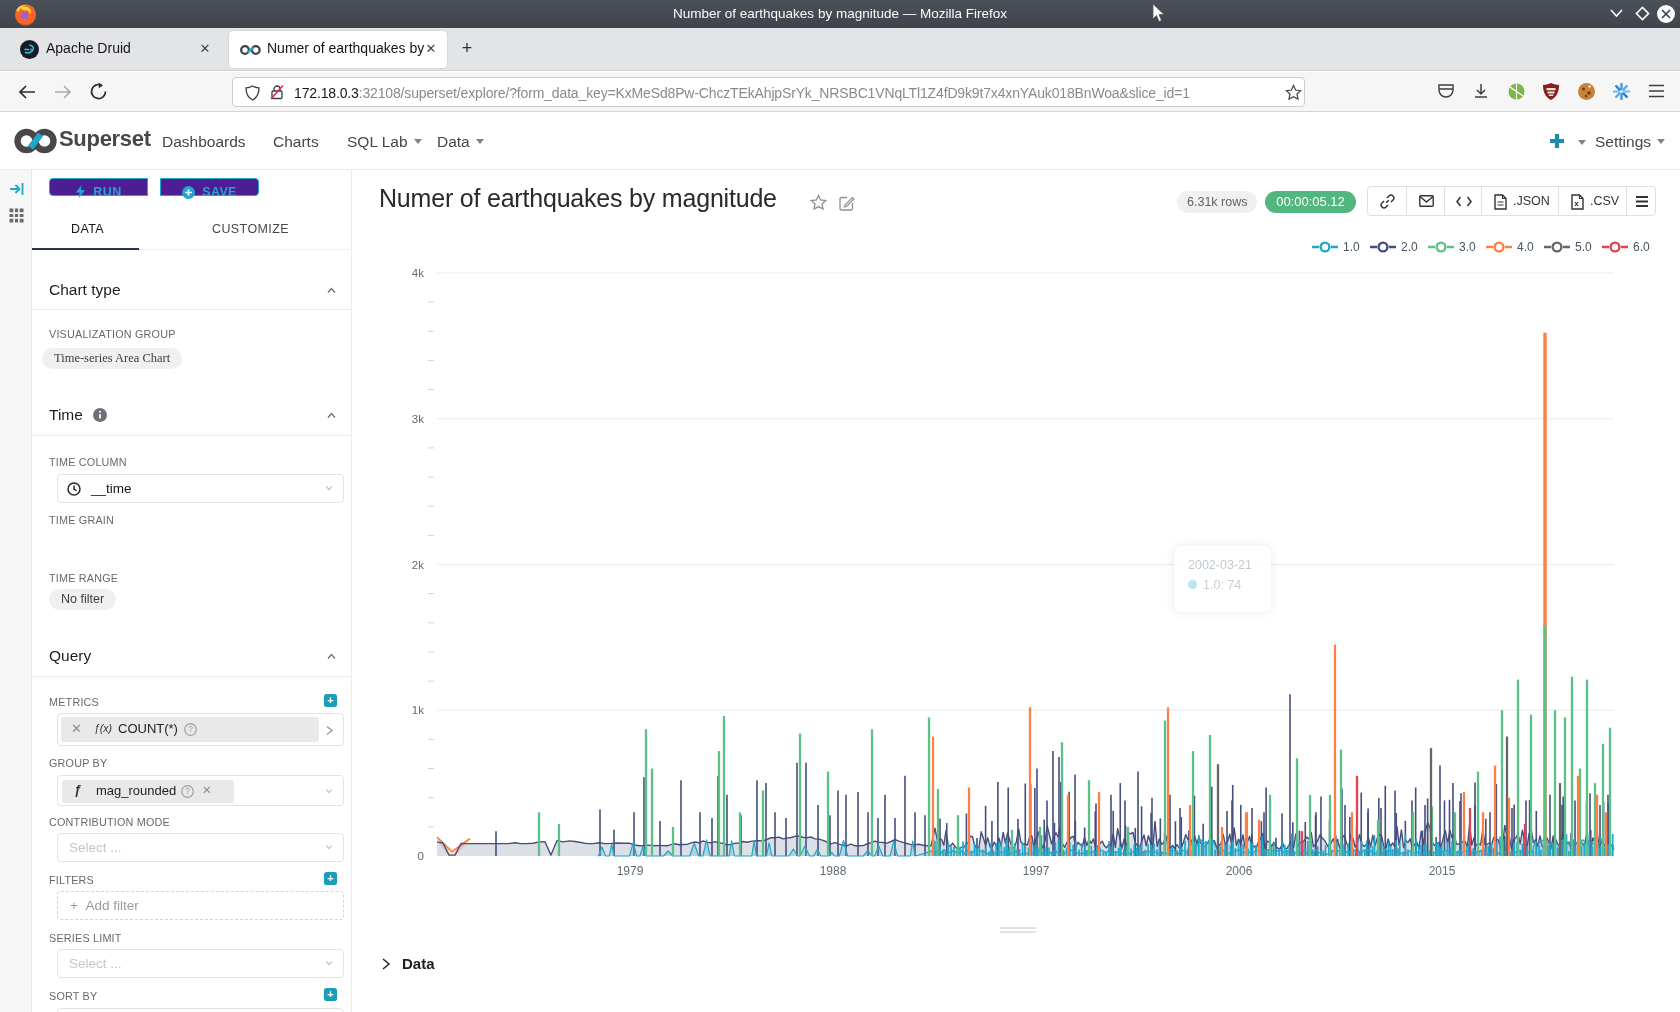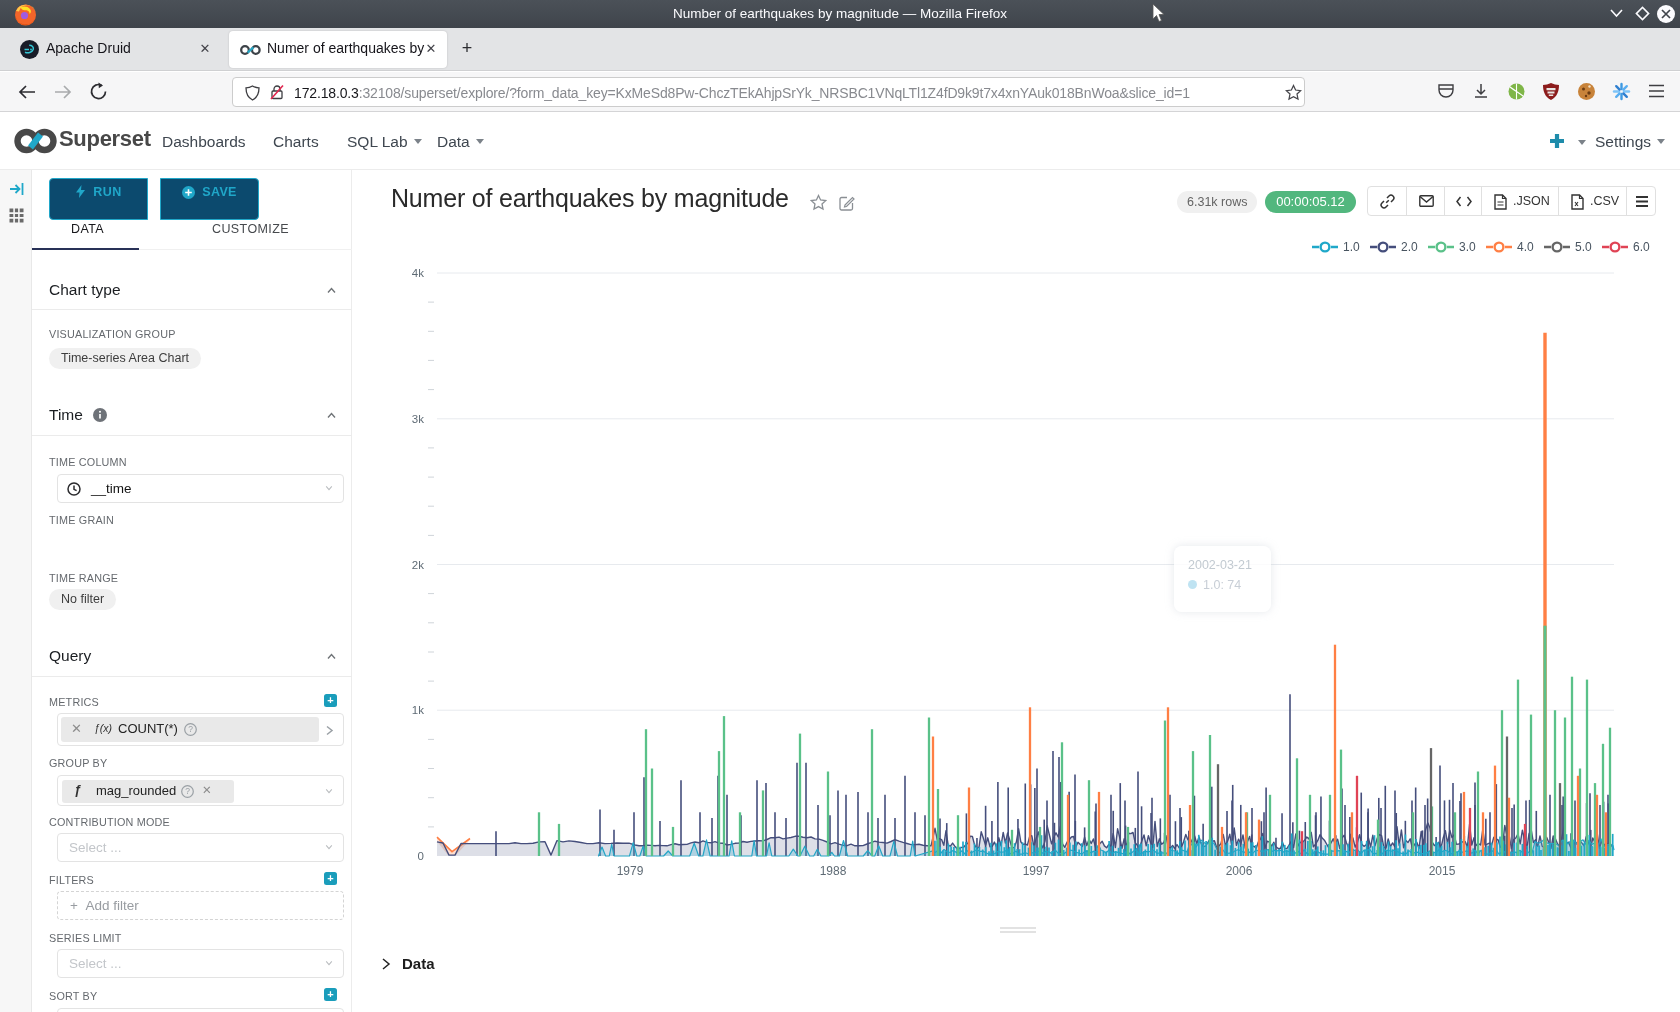--- a/index.html
+++ b/index.html
@@ -20,34 +20,34 @@
 #urltxt b { color:#17171b; font-weight:normal; }
 
 #sshead { position:absolute; left:0; top:113px; width:1680px; height:57px; background:#fff; border-bottom:1px solid #ececec; }
 .navitem { position:absolute; top:20px; font-size:15.5px; color:#3f4750; }
 .caret { display:inline-block; width:0; height:0; border-left:4px solid transparent; border-right:4px solid transparent; border-top:5px solid #7b8289; vertical-align:middle; margin-left:6px; margin-bottom:2px;}
 
 #leftstrip { position:absolute; left:0; top:170px; width:32px; height:842px; background:#f7f7f7; border-right:1px solid #e8e8e8; }
 #sidebar { position:absolute; left:32px; top:170px; width:320px; height:842px; background:#fff; border-right:1px solid #ececec; }
 #content { position:absolute; left:353px; top:170px; width:1327px; height:842px; background:#fff; }
 
-.sbtn { position:absolute; top:8px; height:42px; border:1.5px solid #20a7c9; color:#20a7c9; font-size:12.5px; font-weight:bold; text-align:center; line-height:27px; letter-spacing:0.4px; background:#0c4a6e; }
+.sbtn { position:absolute; top:8px; height:18px; border:1.5px solid #20a7c9; color:#20a7c9; font-size:12.5px; font-weight:bold; text-align:center; line-height:27px; letter-spacing:0.4px; background:#4c1d95; }
 .tabhdr { position:absolute; font-size:12.5px; letter-spacing:0.4px; }
 .sechdr { position:absolute; font-size:15.5px; color:#1b1e22; }
 .subdiv { position:absolute; left:0px; width:320px; border-top:1px solid #ebebeb; }
 .lbl { position:absolute; font-size:10.8px; color:#65696e; letter-spacing:0.2px; }
 .selbox { position:absolute; left:17px; width:287px; height:29px; border:1px solid #e3e3e3; border-radius:4px; background:#fff; font-size:13.5px; color:#141414;margin-left:8px; }
 .selbox .ph { color:#c3c6ca; }
 .chev { position:absolute; right:10px; top:9px; width:8px; height:8px; }
 .chevup { position:absolute; right:15px; width:9px; height:9px; }
 .pill { position:absolute; background:#f0f0f0; border-radius:11px; font-size:12.5px; color:#3d3d3d; padding:0 12px; height:21px; line-height:21px; }
 .plusbtn { position:absolute; width:13px; height:13px; background:#1a9dbb; border-radius:2.5px; color:#fff; font-size:11px; font-weight:bold; text-align:center; line-height:13px; }
 .gpill { position:absolute; background:#e9e9e9; border-radius:3px; font-size:13px; color:#232323; }
 
-#charttitle { position:absolute; left:38px; top:14px; font-size:25px; letter-spacing:-0.2px; color:#2a2a2a; }
+#charttitle { position:absolute; left:26px; top:14px; font-size:25px; letter-spacing:-0.2px; color:#2a2a2a; }
 .badge { position:absolute; top:21px; height:22px; border-radius:11px; font-size:12.5px; line-height:22px; padding:0 10px; }
 .btngrp { position:absolute; top:16px; height:30px; border:1px solid #e0e0e0; border-radius:4px; background:#fff; }
 .btncell { position:absolute; top:0; height:28px; border-right:1px solid #e0e0e0; }
 .legitem { position:absolute; top:0; height:14px; font-size:12px; color:#485460; }
 
 #tooltip { position:absolute; left:1174px; top:546px; width:97px; height:66px; background:rgba(255,255,255,0.82); border-radius:8px; box-shadow:0 0 8px rgba(180,190,200,0.35); }
 #tooltip .d1 { position:absolute; left:14px; top:12px; font-size:12.5px; color:#c2cad1; }
 #tooltip .d2 { position:absolute; left:14px; top:32px; font-size:12.5px; color:#c8ced6; }
 </style>
 </head>
@@ -210,21 +210,21 @@
   <div class="abs" style="left:0;top:79px;width:320px;border-top:1px solid #f0f0f0"></div>
   <div class="abs" style="left:0;top:78px;width:107px;height:2px;background:#283157"></div>
 
   <div class="sechdr" style="left:17px;top:111px;">Chart type</div>
   <svg class="chevup" style="top:116px">
         <path d="M1 6.5 L4.5 2.5 L8 6.5" stroke="#6f7377" stroke-width="1.4" fill="none"></path>
       </svg>
   <div class="subdiv" style="top:139px"></div>
 
   <div class="lbl" style="left:17px;top:158px;">VISUALIZATION GROUP</div>
-  <div class="pill" style="left:17px;top:178px;">Time-series Area Chart</div>
+  <div class="pill" style="left:10px;top:178px;font-family:Liberation Serif, serif;">Time-series Area Chart</div>
 
   <div class="sechdr" style="left:17px;top:236px;">Time
     <svg style="vertical-align:-2px;margin-left:6px" width="14" height="14" viewBox="0 0 14 14">
           <circle cx="7" cy="7" r="7" fill="#6e7278"></circle>
           <path d="M7 6 V10.5" stroke="#fff" stroke-width="1.7"></path>
           <circle cx="7" cy="3.8" r="1" fill="#fff"></circle>
         </svg>
   </div>
   <svg class="chevup" style="top:241px">
         <path d="M1 6.5 L4.5 2.5 L8 6.5" stroke="#6f7377" stroke-width="1.4" fill="none"></path>

